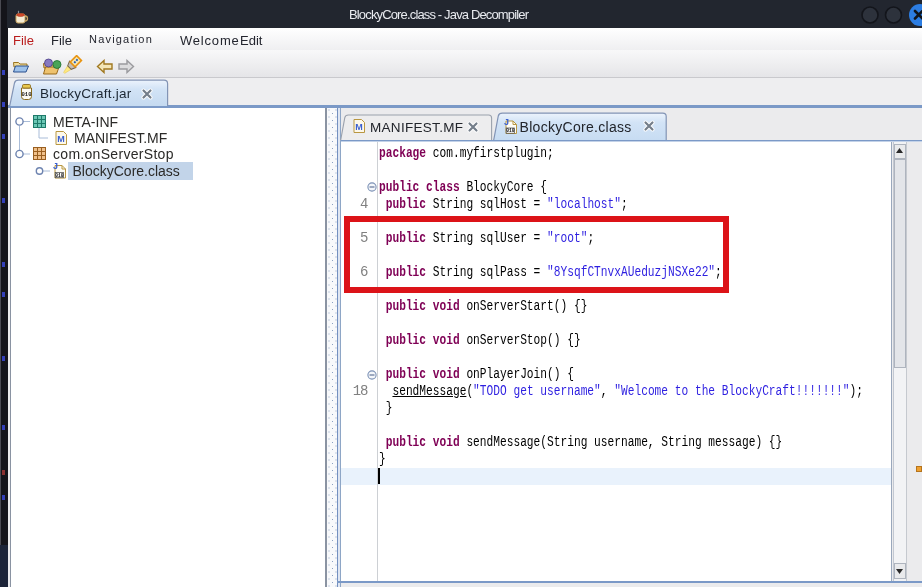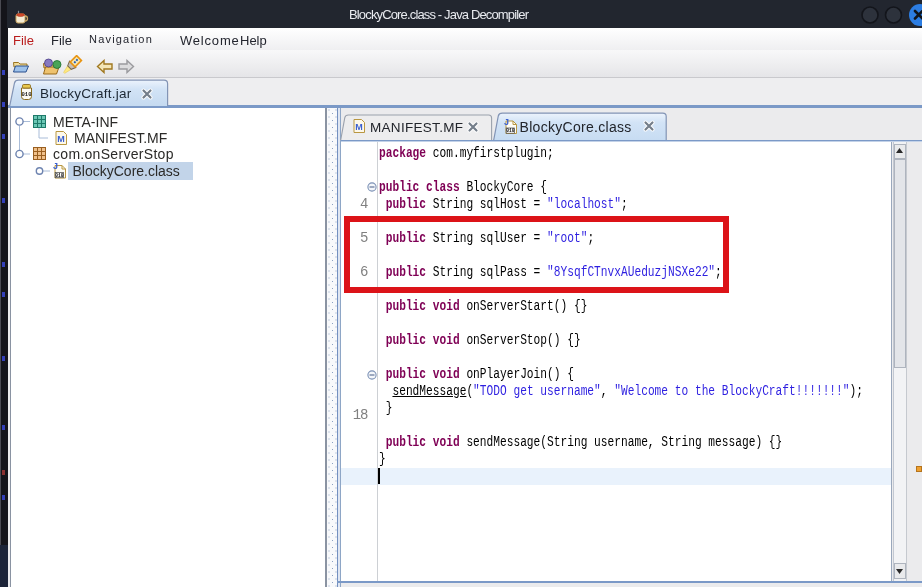--- a/index.html
+++ b/index.html
@@ -41,21 +41,21 @@
   <circle cx="39.5" cy="15" r="8" fill="#2d323c" stroke="#13151b" stroke-width="1.6"></circle>
   <circle cx="66" cy="15" r="11" fill="#2c7de2"></circle>
   <path d="M61 11 L68.5 18.5 M68.5 11 L61 18.5" stroke="#10151c" stroke-width="2.6" stroke-linecap="round"></path>
 </svg>
 
 <div class="abs" style="left:8px;top:28px;width:914px;height:22px;background:linear-gradient(#ffffff,#efeff1);"></div>
 <div class="abs bold" style="left:13px;top:33px;font-size:13px;color:#b91c1c;">File</div>
 <div class="abs bold" style="left:51px;top:33px;font-size:13px;color:#23252e;">File</div>
 <div class="abs bold" style="left:89px;top:33px;font-size:11px;letter-spacing:1.2px;color:#23252e;">Navigation</div>
 <div class="abs bold" style="left:180px;top:33px;font-size:13px;letter-spacing:0.8px;color:#23252e;">Welcome</div>
-<div class="abs bold" style="left:240px;top:33px;font-size:13px;color:#23252e;">Help</div>
+<div class="abs bold" style="left:240px;top:33px;font-size:13px;color:#23252e;">Edit</div>
 
 <div class="abs" style="left:8px;top:50px;width:914px;height:28px;background:linear-gradient(#f8f8f9,#e5e5e8);border-bottom:1px solid #c9c9cd;box-sizing:border-box;"></div>
 <svg class="abs" style="left:12px;top:58px;" width="18" height="16" viewBox="0 0 18 16">
   <path d="M1.5 4.5 h5 l1.5 1.5 h7 v3 h-13 z" fill="#f0dc9a" stroke="#9a7420" stroke-width="1"></path>
   <path d="M3.5 8 h13 l-2.5 6 h-12.5 z" fill="#9ec2ea" stroke="#2a4f8e" stroke-width="1"></path>
 </svg>
 <svg class="abs" style="left:42px;top:56px;" width="21" height="20" viewBox="0 0 21 20">
   <path d="M1.5 7.5 h5 l1.5 1.5 h7 v3 h-13 z" fill="#f0ca7c" stroke="#9a6a1a" stroke-width="1"></path>
   <path d="M3.5 11 h13.5 l-2.5 7 h-13 z" fill="#eec26e" stroke="#9a6a1a" stroke-width="1"></path>
   <circle cx="6.5" cy="7" r="4" fill="#8678c2" stroke="#4a3e86" stroke-width="0.8"></circle>
@@ -194,21 +194,21 @@
 
 <div class="abs" style="left:341px;top:467.5px;width:550px;height:17px;background:#e9f2fc;"></div>
 <div class="abs" style="left:378px;top:468px;width:1.8px;height:15.5px;background:#000;"></div>
 
 <div class="abs" style="left:377px;top:141.7px;width:1px;height:439.3px;background:#cdd0d4;"></div>
 
 <div id="gutter">
     <div class="abs" style="left:341px;top:195.5px;width:26.5px;height:17px;line-height:17px;text-align:right;font-family:'Liberation Mono',monospace;font-size:14px;color:#808080;letter-spacing:-1px;">4</div>
     <div class="abs" style="left:341px;top:229.5px;width:26.5px;height:17px;line-height:17px;text-align:right;font-family:'Liberation Mono',monospace;font-size:14px;color:#808080;letter-spacing:-1px;">5</div>
     <div class="abs" style="left:341px;top:263.5px;width:26.5px;height:17px;line-height:17px;text-align:right;font-family:'Liberation Mono',monospace;font-size:14px;color:#808080;letter-spacing:-1px;">6</div>
-    <div class="abs" style="left:341px;top:382.5px;width:26.5px;height:17px;line-height:17px;text-align:right;font-family:'Liberation Mono',monospace;font-size:14px;color:#808080;letter-spacing:-1px;margin-top:24px;">18</div>
+    <div class="abs" style="left:341px;top:382.5px;width:26.5px;height:17px;line-height:17px;text-align:right;font-family:'Liberation Mono',monospace;font-size:14px;color:#808080;letter-spacing:-1px;">18</div>
   </div>
 
 <svg class="abs" style="left:366.5px;top:182px;" width="10" height="10" viewBox="0 0 10 10">
   <circle cx="5" cy="5" r="4.1" fill="#f4f7fb" stroke="#7b90b5" stroke-width="1.1"></circle>
   <path d="M2.5 5 h5" stroke="#54688e" stroke-width="1.1"></path>
 </svg>
 <svg class="abs" style="left:366.5px;top:369.5px;" width="10" height="10" viewBox="0 0 10 10">
   <circle cx="5" cy="5" r="4.1" fill="#f4f7fb" stroke="#7b90b5" stroke-width="1.1"></circle>
   <path d="M2.5 5 h5" stroke="#54688e" stroke-width="1.1"></path>
 </svg>

